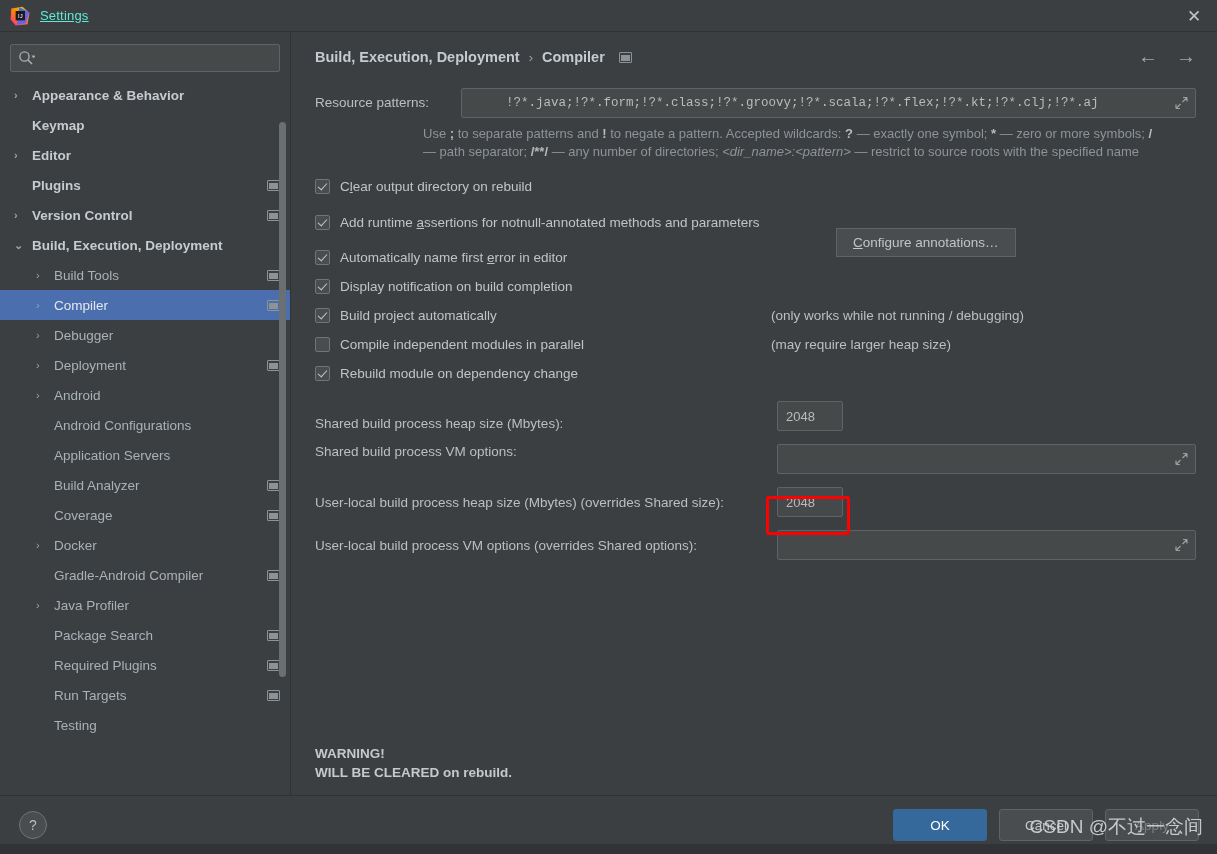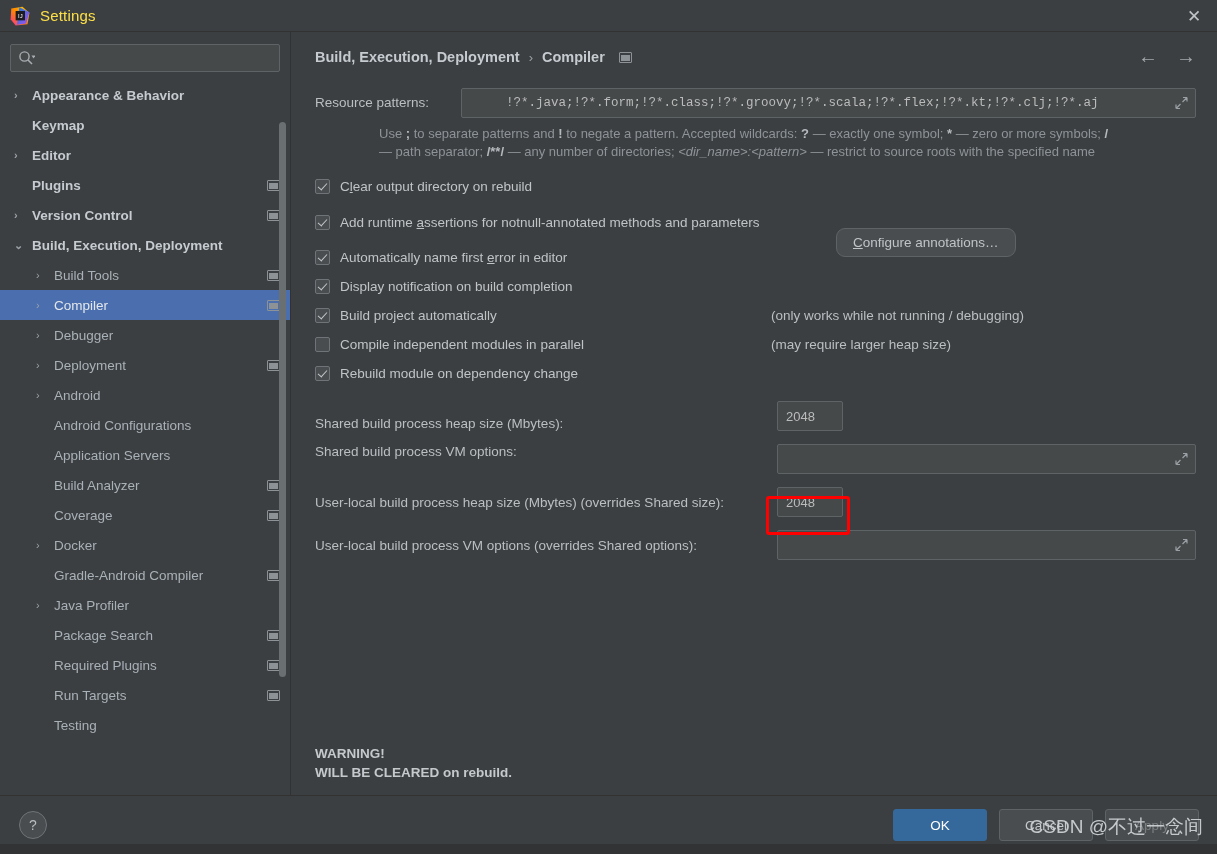--- a/index.html
+++ b/index.html
@@ -15,21 +15,21 @@
   .titlebar {
     height: 32px; background: #3c3f41;
     display: flex; align-items: center;
     border-bottom: 1px solid #323232;
     position: relative;
   }
   .ij-logo {
     width: 20px; height: 20px; margin-left: 10px; margin-right: 10px;
     position: relative; flex: none;
   }
-  .title-text { font-size: 15px; color: #fde047; letter-spacing: .2px; }
+  .title-text { font-size: 13px; color: #5eead4; letter-spacing: .2px; text-decoration: underline; }
   .win-close {
     position: absolute; right: 0; top: 0;
     width: 46px; height: 32px;
     display: flex; align-items: center; justify-content: center;
     color: #bfc3c6; font-size: 17px; line-height: 1;
   }
 
   
   .body-wrap { display: flex; height: 795px; }
 
@@ -122,21 +122,21 @@
   .cbox.checked::after {
     content: ""; position: absolute; left: 4px; top: 1px;
     width: 4px; height: 8px; border: solid #c3c7ca;
     border-width: 0 1.8px 1.8px 0; transform: rotate(42deg);
   }
   .cblabel { color: #c0c4c7; font-size: 13.5px; }
   .cblabel u { text-decoration: underline; }
   .side-note { color: #bbbfc2; font-size: 13.5px; }
 
   .btn {
-    background: #4a4d4f; border: 1px solid #5e6366; border-radius: 9px;
+    background: #4a4d4f; border: 1px solid #5e6366; border-radius: 0;
     color: #c0c4c7; font-size: 13.5px; padding: 6px 16px;
     font-family: "Liberation Sans", sans-serif;
   }
   .btn u { text-decoration: underline; }
 
   .warning { color: #c5c9cc; font-size: 13.5px; font-weight: bold; line-height: 19px; }
 
   .annot-box {
     position: absolute; border: 3px solid #fe0000; border-radius: 3px;
     pointer-events: none;
@@ -336,21 +336,21 @@
         <span>!?*.java;!?*.form;!?*.class;!?*.groovy;!?*.scala;!?*.flex;!?*.kt;!?*.clj;!?*.aj</span>
         <span class="expand-icon">
           <svg viewBox="0 0 13 13" width="13" height="13">
             <path d="M12 1 L12 5 M12 1 L8 1 M12 1 L7.5 5.5" stroke="#9aa0a5" stroke-width="1.2" fill="none"></path>
             <path d="M1 12 L1 8 M1 12 L5 12 M1 12 L5.5 7.5" stroke="#9aa0a5" stroke-width="1.2" fill="none"></path>
           </svg>
         </span>
       </div>
     </div>
 
-    <div class="hint" style="margin-left:64px; margin-top:7px;">
+    <div class="hint" style="margin-left:108px; margin-top:7px;">
       <span>Use </span><b>;</b><span> to separate patterns and </span><b>!</b><span> to negate a pattern. Accepted wildcards: </span><b>?</b><span> — exactly one symbol; </span><b>*</b><span> — zero or more symbols; </span><b>/</b><span> — path separator; </span><b>/**/</b><span> — any number of directories; </span><i>&lt;dir_name&gt;:&lt;pattern&gt;</i><span> — restrict to source roots with the specified name</span>
     </div>
 
     <div id="cb-list" style="margin-top:11px;">
         <div class="cbrow">
           <span class="cbox checked"></span>
           <span class="cblabel"><span>C</span><u>l</u><span>ear output directory on rebuild</span></span>
         </div>
         <div class="cbrow" style="height: 42px;">
           <span class="cbox checked"></span>

